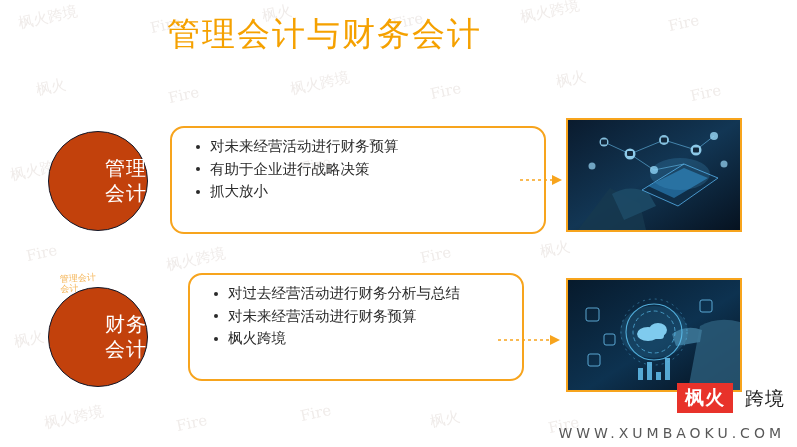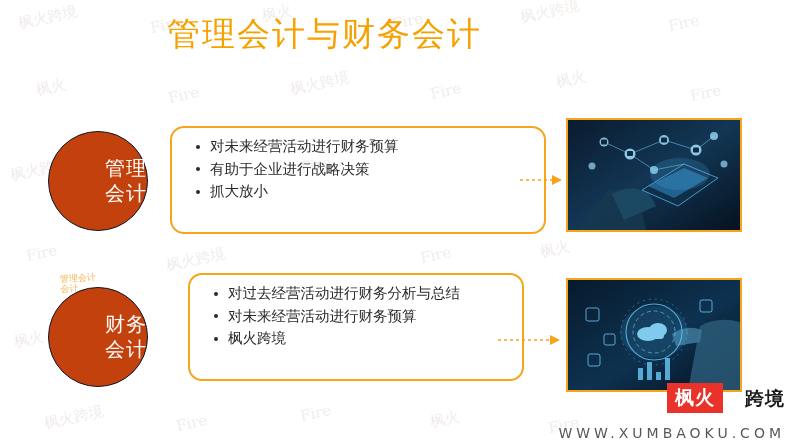--- a/index.html
+++ b/index.html
@@ -168,23 +168,23 @@
     font-size: 19px;
     line-height: 19px;
     padding: 5px 8px 6px 8px;
     letter-spacing: 1px;
     font-weight: bold;
   }
   .logo-text {
     color: #1a1a1a;
     font-size: 19px;
     line-height: 19px;
-    padding-left: 22px;
+    padding-left: 12px;
     letter-spacing: 1px;
-    font-weight: bold;
+    font-weight: normal;
   }
   .site {
     position: absolute;
     right: 12px;
     bottom: 6px;
     color: #3a3a3a;
     font-size: 14px;
     letter-spacing: 4px;
     font-family: "DejaVu Sans", "Liberation Sans", sans-serif;
     z-index: 6;

